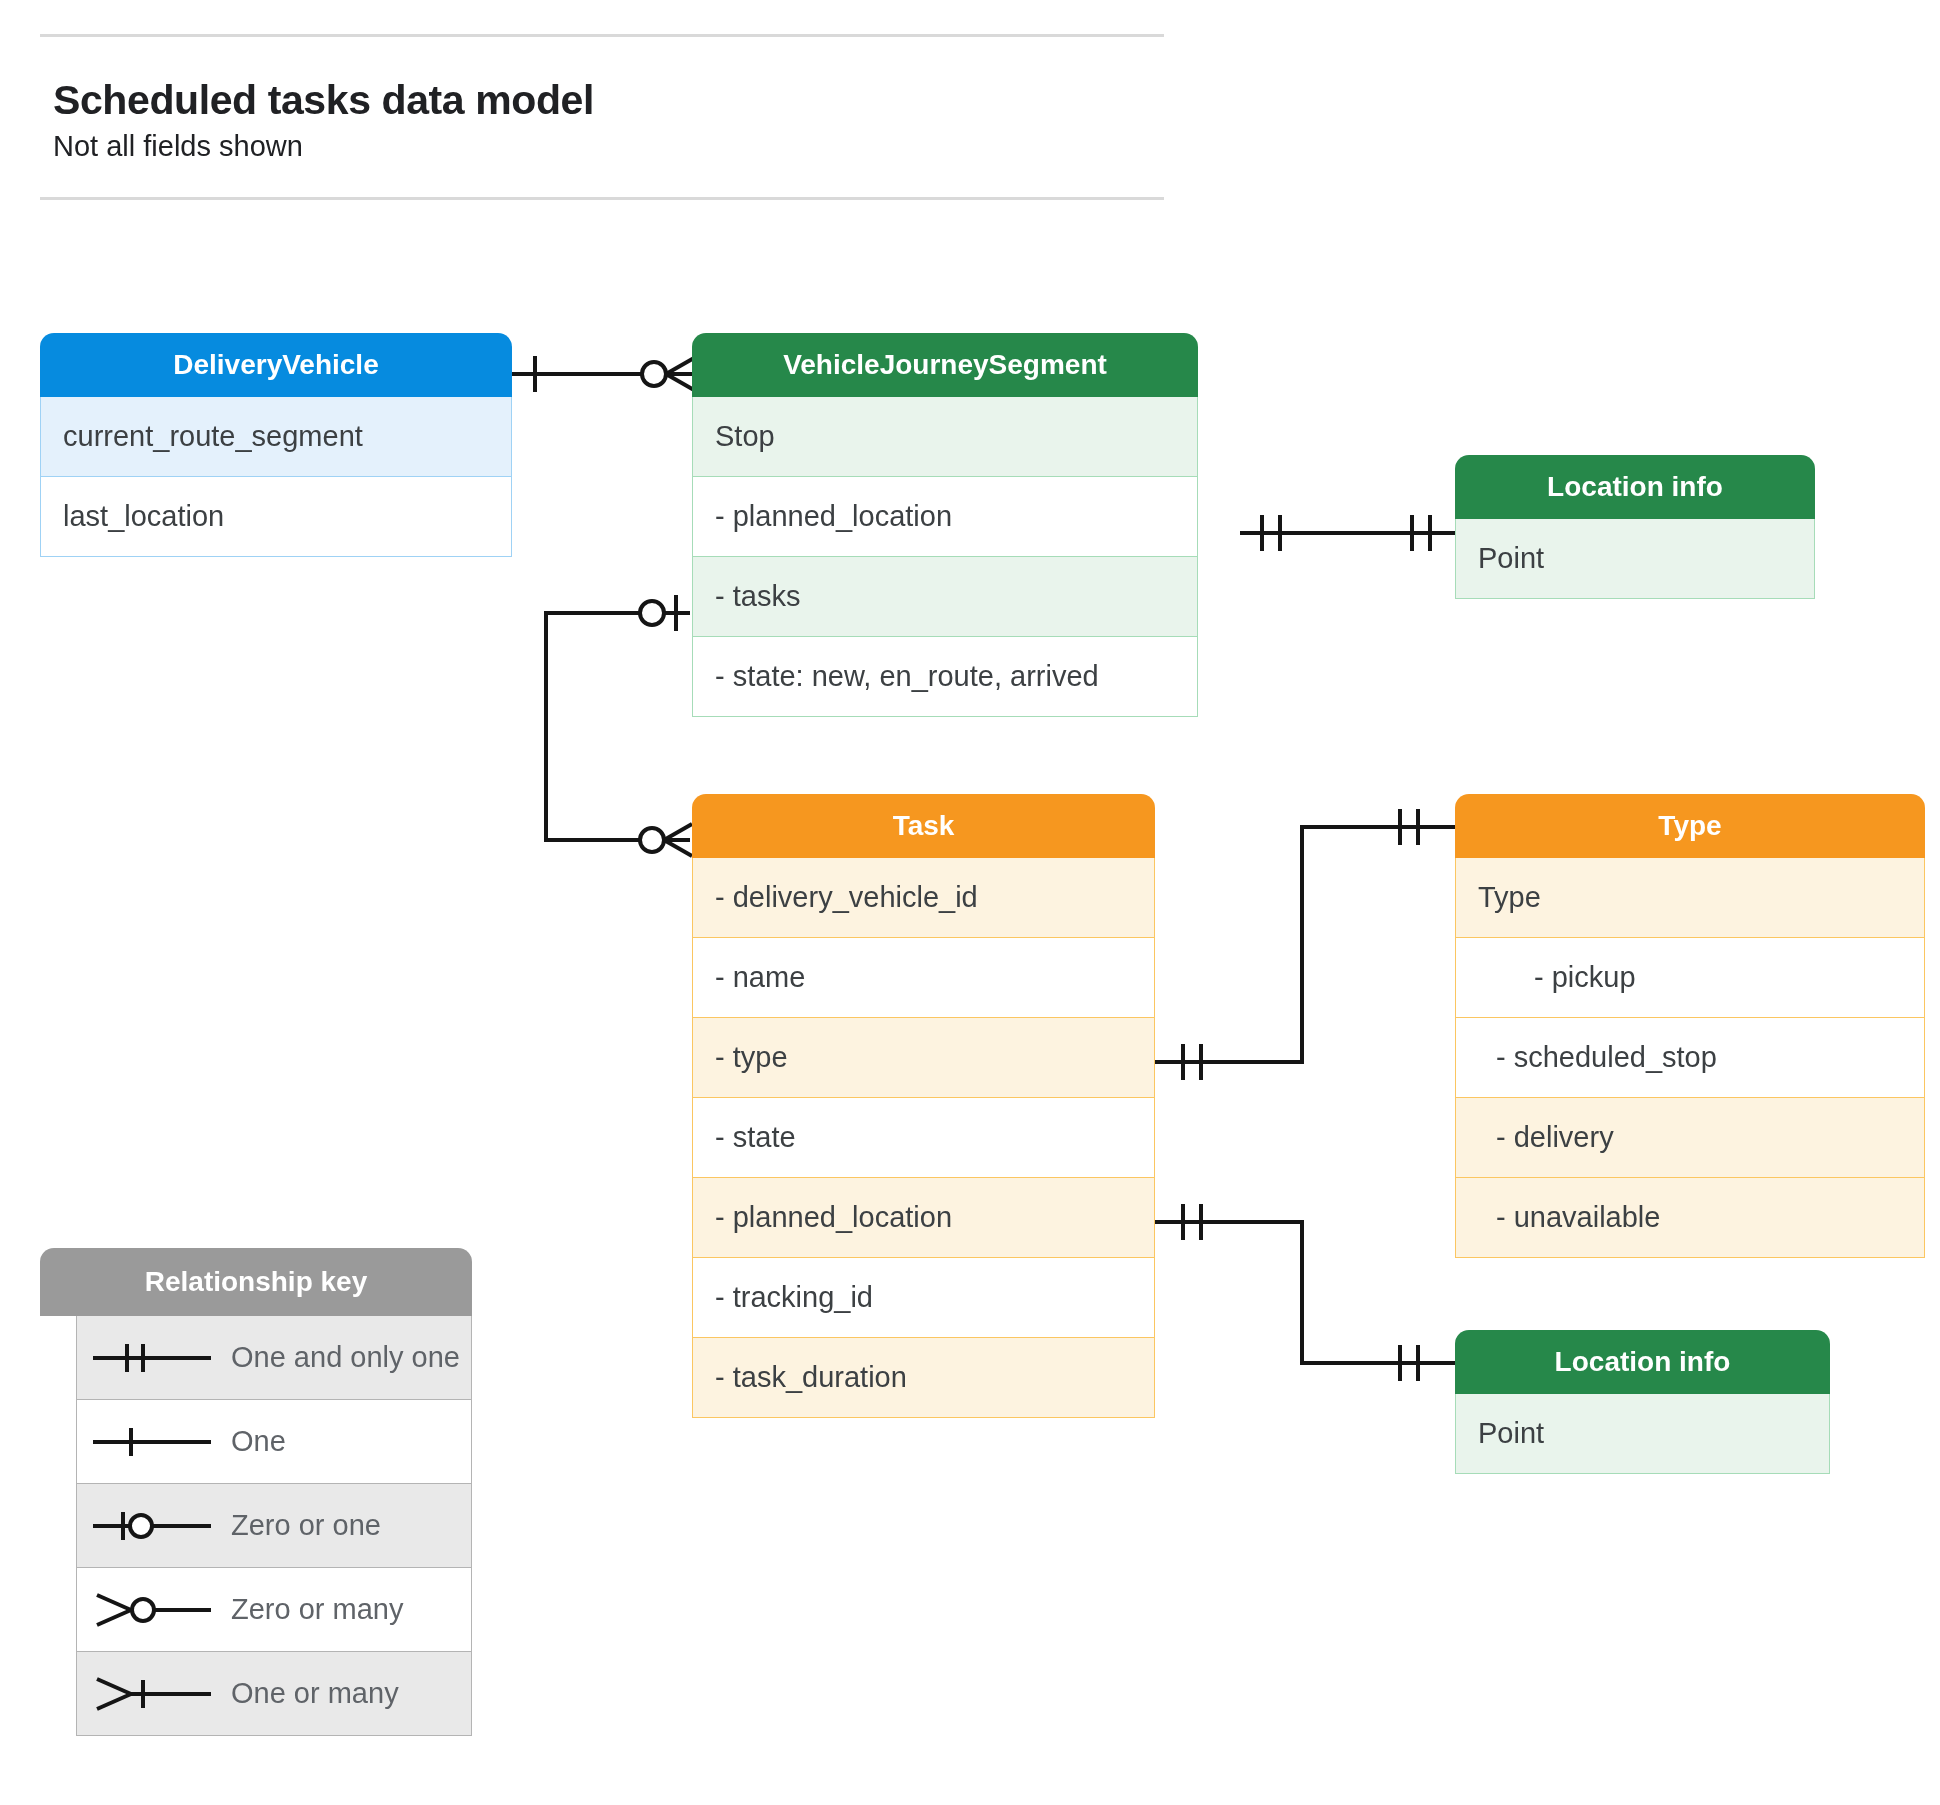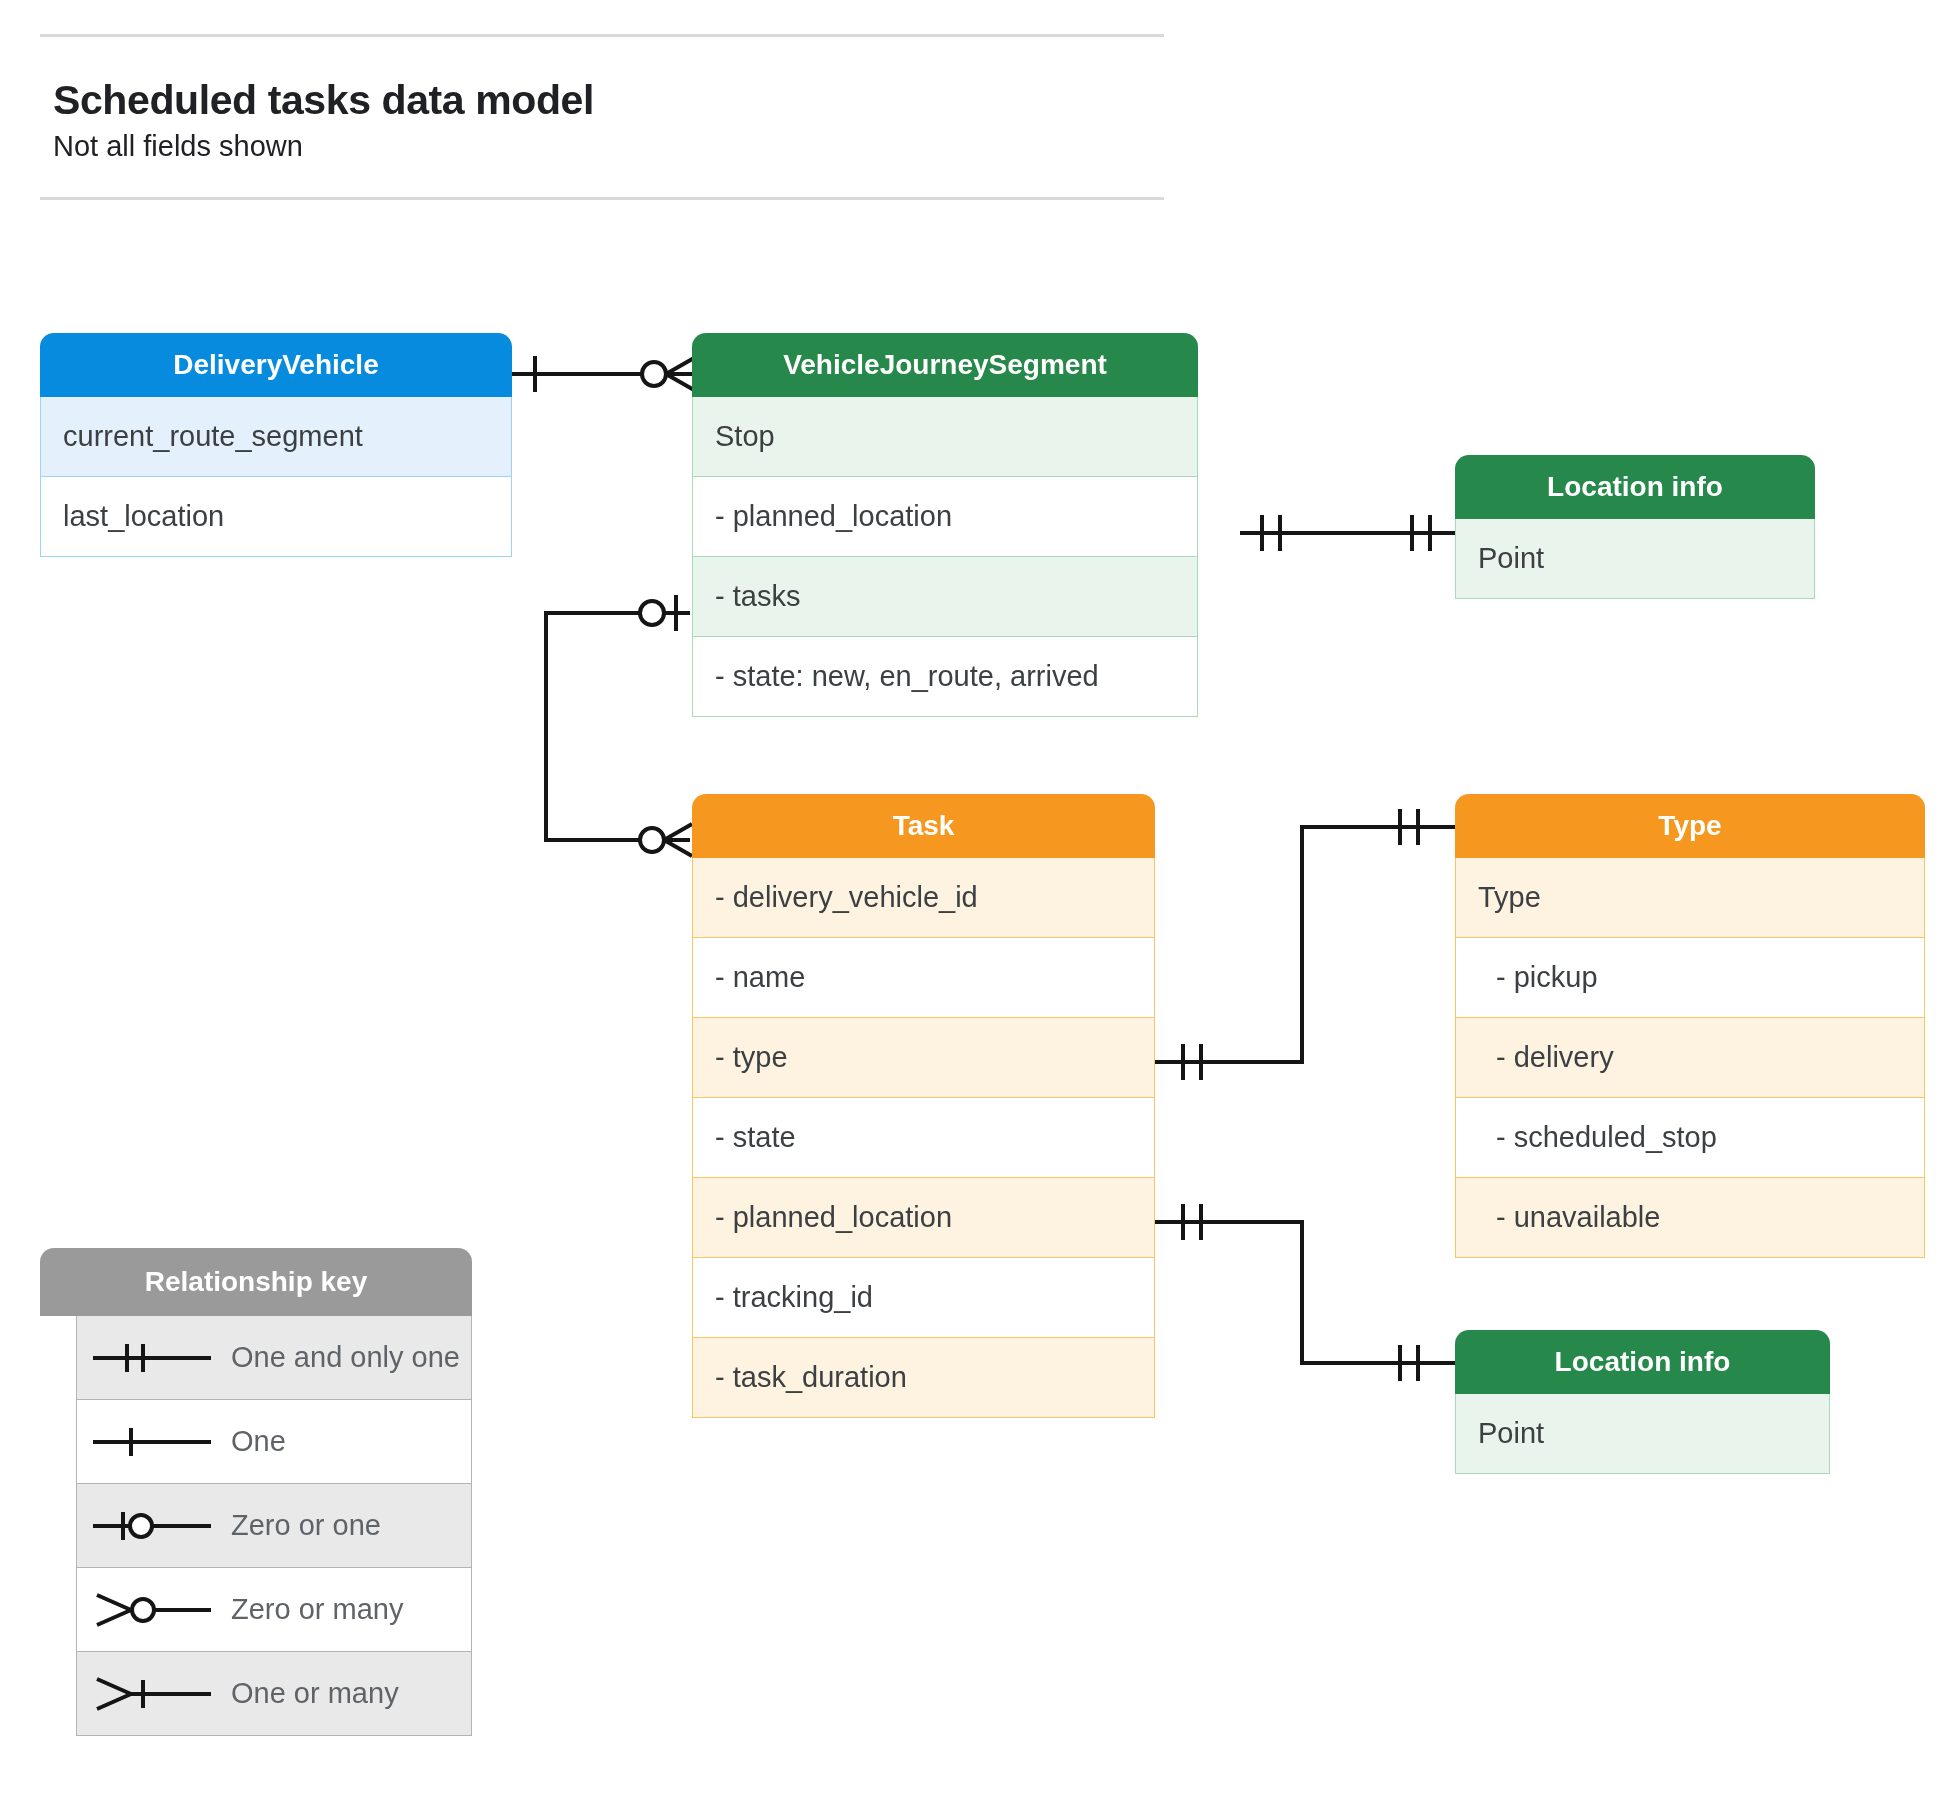--- a/index.html
+++ b/index.html
@@ -257,28 +257,28 @@
     </div>
   </div>
 </div>
 
 <div class="entity orange" style="left:1455px; top:794px; width:470px;">
   <div class="entity-header" style="height:64px;">Type</div>
   <div class="entity-rows">
     <div class="entity-row alt" style="height:80px;">
       <span class="cell">Type</span>
     </div>
+    <div class="entity-row plain indent" style="height:80px;padding-left:38px;">
+      <span class="cell">-   pickup</span>
+    </div>
     <div class="entity-row plain indent" style="height:80px;">
-      <span class="cell">-   pickup</span>
+      <span class="cell">-   scheduled_stop</span>
     </div>
     <div class="entity-row alt indent" style="height:80px;">
       <span class="cell">-   delivery</span>
-    </div>
-    <div class="entity-row plain indent" style="height:80px;">
-      <span class="cell">-   scheduled_stop</span>
     </div>
     <div class="entity-row alt indent" style="height:80px;">
       <span class="cell">-   unavailable</span>
     </div>
   </div>
 </div>
 
 <div class="entity green" style="left:1455px; top:1330px; width:375px;">
   <div class="entity-header" style="height:64px;">Location info</div>
   <div class="entity-rows">

